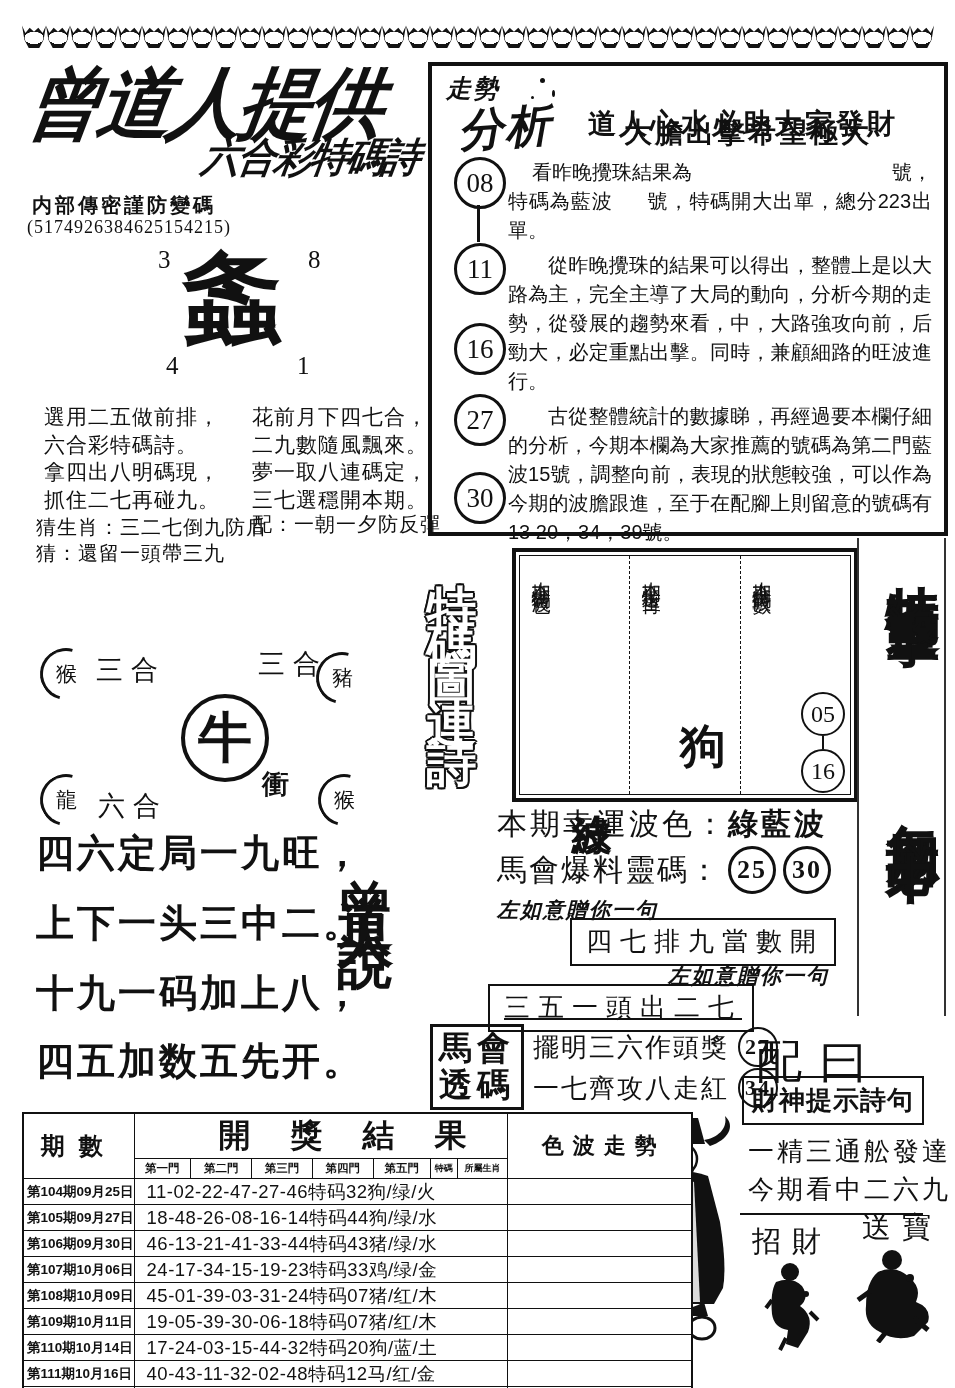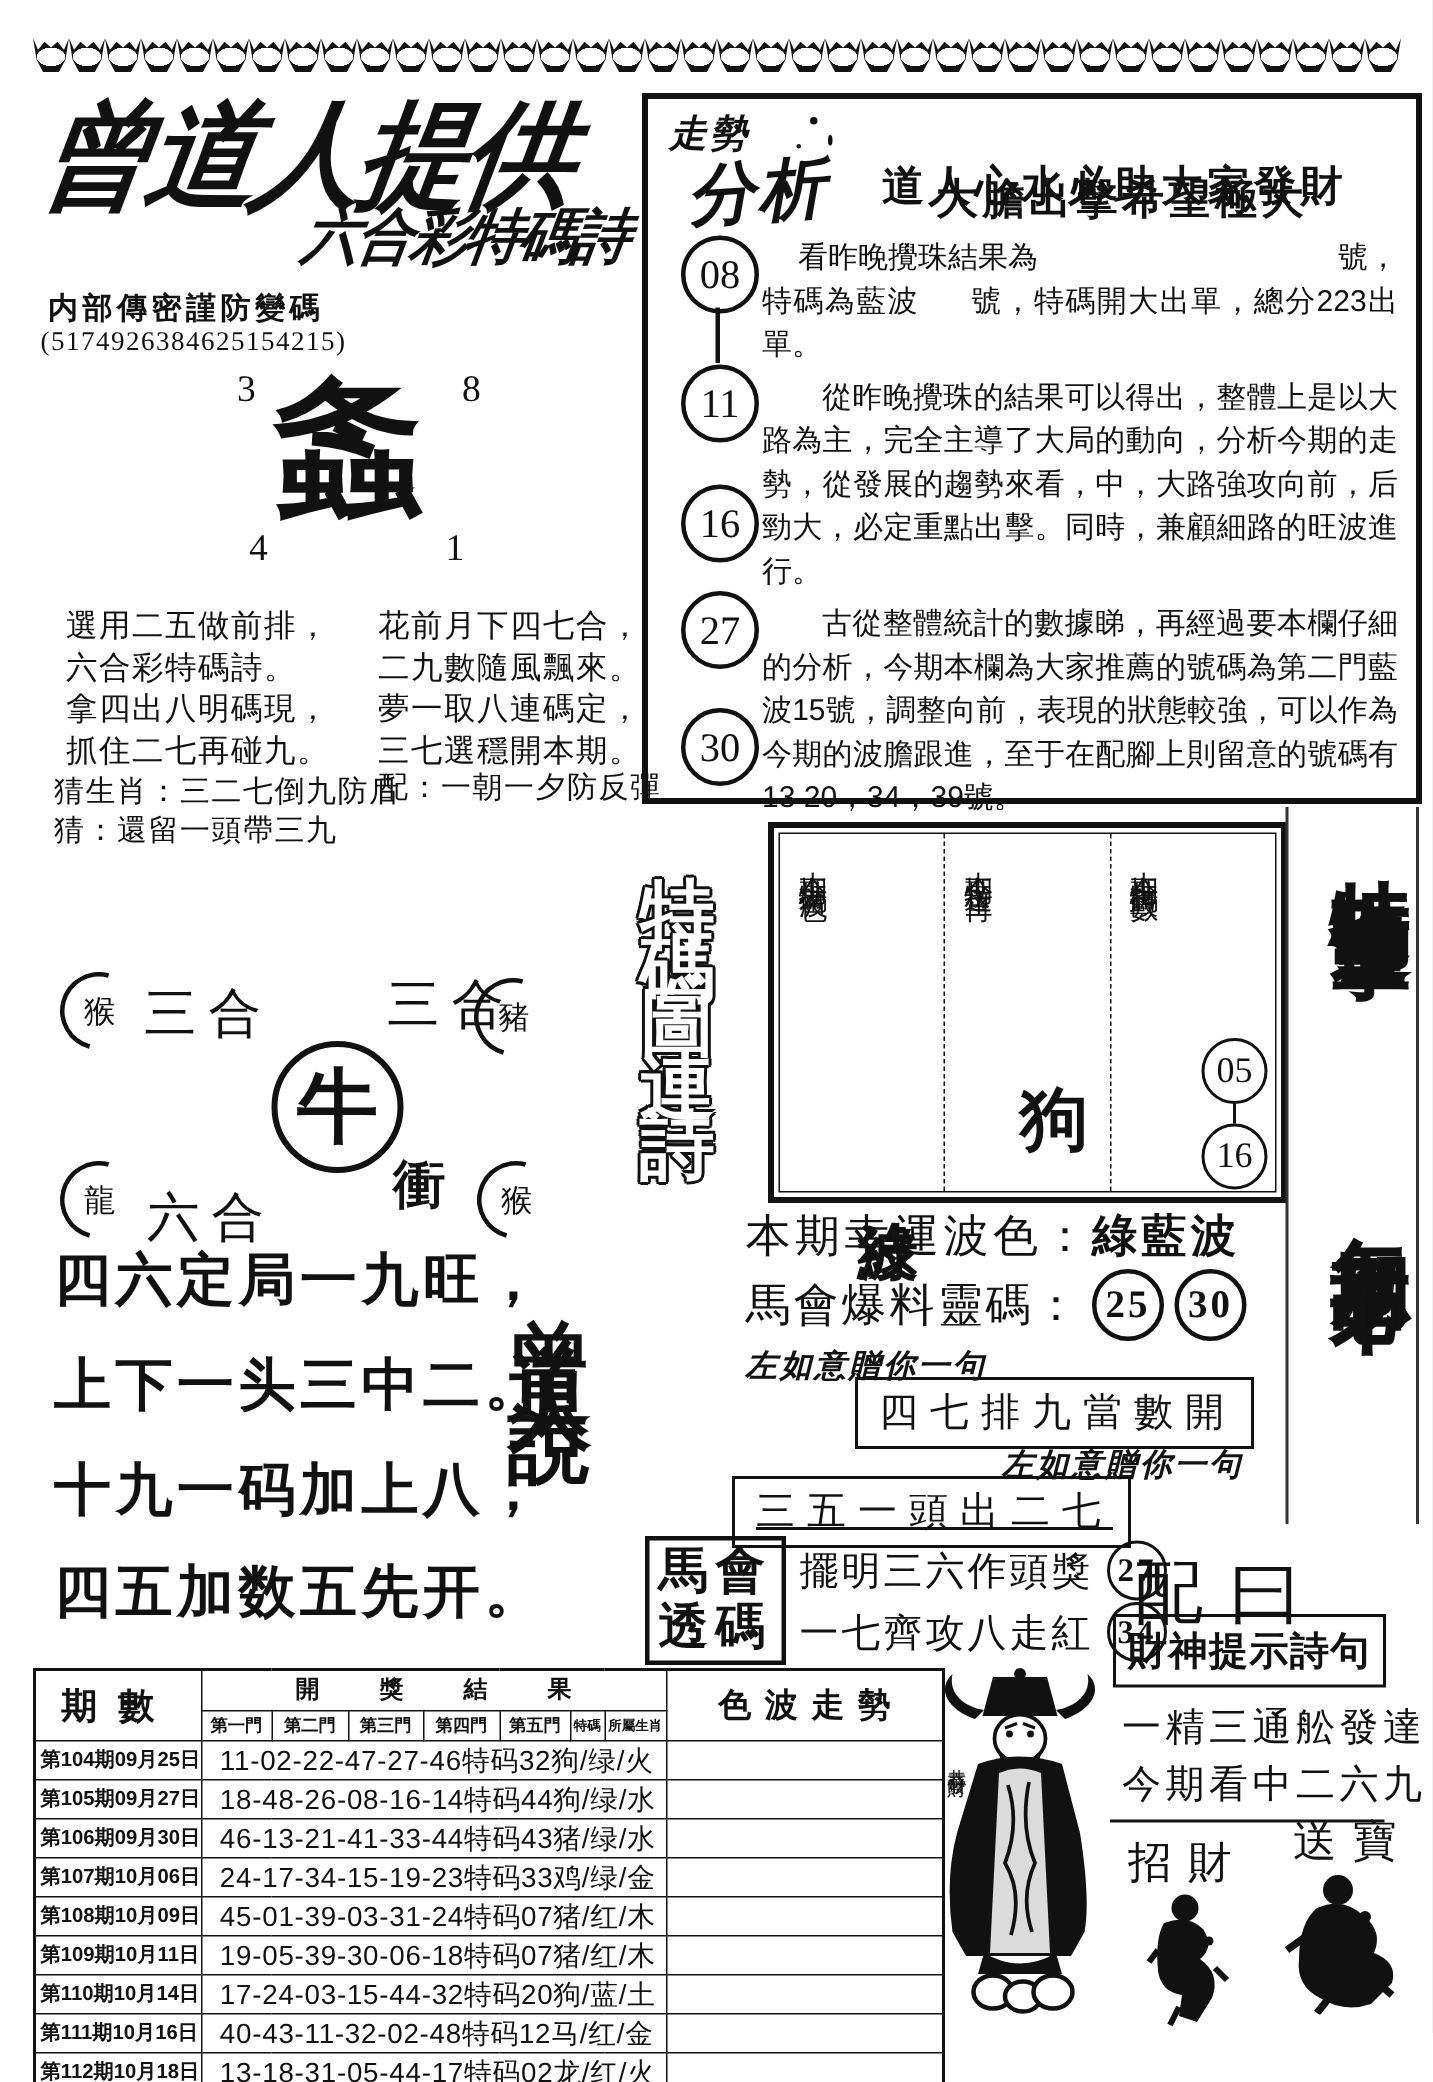--- a/index.html
+++ b/index.html
@@ -44,21 +44,21 @@
   .an-text{left:76px;top:92px;width:424px;font-size:20px;line-height:29px;text-align:justify;}
   .an-l1{display:flex;justify-content:space-between;}
   .an-l1 .lead{padding-left:24px;}
   .gap34{display:inline-block;width:34px;}
   .an-p{text-indent:2em;margin:6px 0 0 0;}
 
   
   .arc{width:46px;height:46px;border:3px solid transparent;border-top-color:#111;border-left-color:#111;
        border-radius:50%;transform:rotate(-30deg);}
   .arc-ch{font-size:21px;}
-  .z-label{font-size:35px;letter-spacing:8px;white-space:nowrap;}
+  .z-label{font-size:27px;letter-spacing:8px;white-space:nowrap;}
   .bigcircle{left:181px;top:694px;width:80px;height:80px;border:4px solid #111;border-radius:50%;
        display:grid;place-items:center;font-size:54px;font-weight:700;}
 
   
   .mp-line{font-size:38px;font-weight:700;letter-spacing:3px;white-space:nowrap;}
   .mp-sign{left:328px;top:834px;font-size:56px;font-weight:700;letter-spacing:18px;}
 
   
   .side-title{left:428px;top:544px;width:58px;font-size:50px;font-weight:700;letter-spacing:38px;
       color:#fff;text-shadow:2px 0 #111,-2px 0 #111,0 2px #111,0 -2px #111,1.5px 1.5px #111,-1.5px -1.5px #111,1.5px -1.5px #111,-1.5px 1.5px #111;}
@@ -97,21 +97,21 @@
   .f-poem{font-size:26px;letter-spacing:3px;white-space:nowrap;}
   .f-rule{left:740px;top:1213px;width:183px;height:2px;background:#111;}
   .f-lab{font-size:29px;letter-spacing:11px;white-space:nowrap;}
   .god-text{left:630px;top:1168px;font-size:13px;letter-spacing:2px;background:#fff;padding:1px 0;line-height:1.1;}
 
   
   .results{left:22px;top:1112px;border-collapse:collapse;table-layout:fixed;background:#fff;}
   .results td{border:1.6px solid #111;padding:0;overflow:hidden;}
   .results{border:2.5px solid #111;}
   td.h-period{font-size:24px;font-weight:900;letter-spacing:14px;text-align:center;}
-  td.h-result{font-size:16px;font-weight:900;text-align:center;letter-spacing:40px;text-indent:40px;white-space:nowrap;}
+  td.h-result{font-size:32px;font-weight:900;text-align:center;letter-spacing:40px;text-indent:40px;white-space:nowrap;padding-left:44px;}
   td.h-gate{font-size:11.5px;font-weight:700;text-align:center;white-space:nowrap;}
   td.h-gate.small{font-size:9px;letter-spacing:0;}
   td.h-trend{font-size:22px;font-weight:900;text-align:center;letter-spacing:9px;text-indent:9px;white-space:nowrap;}
   td.c-period{font-size:13.5px;font-weight:700;white-space:nowrap;padding-left:3px;}
   td.c-result{font-size:18.5px;white-space:nowrap;padding-left:12px;letter-spacing:.5px;}
 </style>
 </head>
 <body>
 
 <div id="page">

